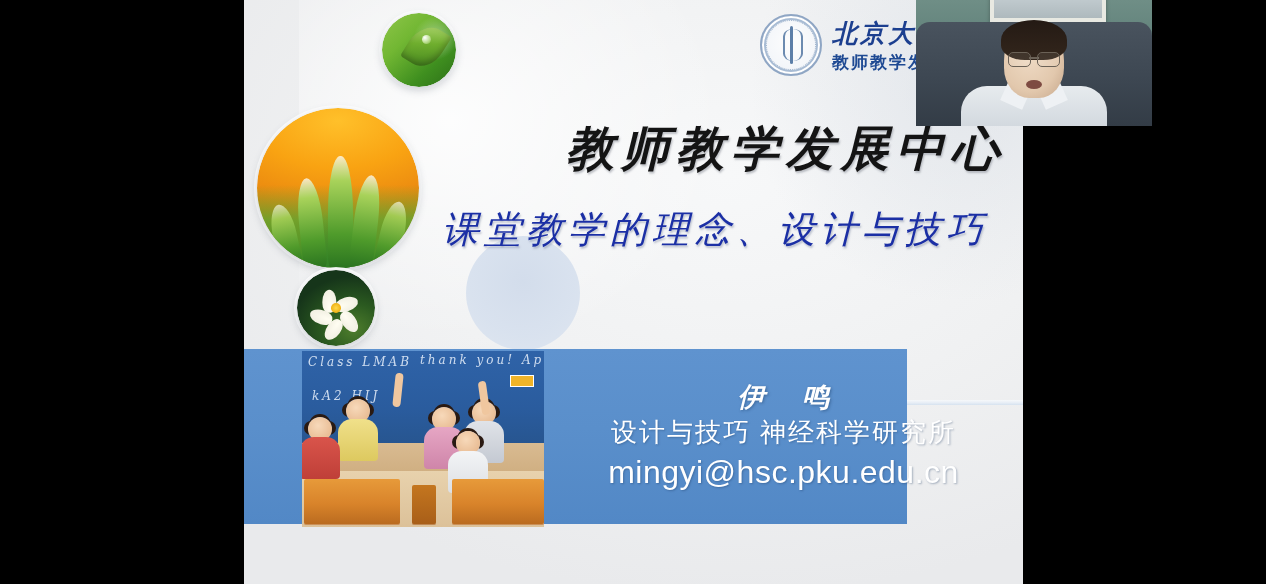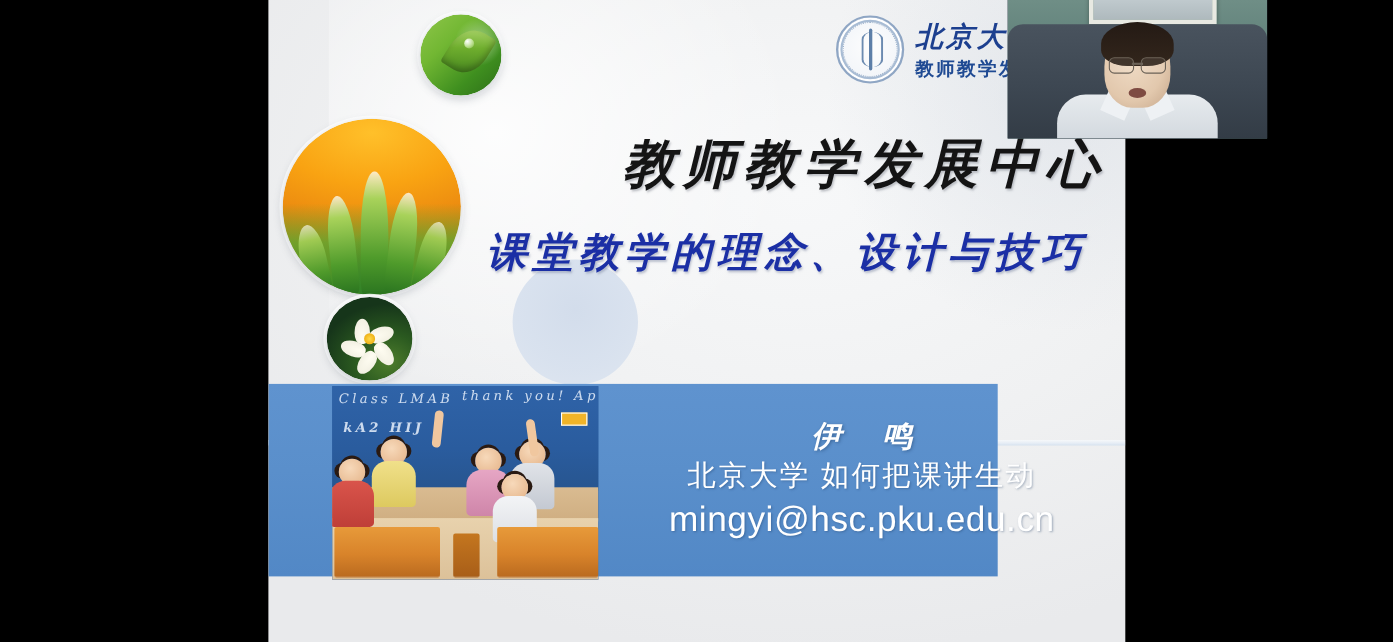--- a/index.html
+++ b/index.html
@@ -185,21 +185,21 @@
     white-space: nowrap;
     text-shadow: 1px 2px 2px rgba(120,125,135,.45);
   }
 
   #slide-subtitle {
     position: absolute;
     left: 198px;
     top: 205px;
     width: 570px;
     font-family: "DejaVu Serif", "Liberation Serif", serif;
-    font-weight: 700;
+    font-weight: 400;
     font-style: italic;
     font-size: 37px;
     letter-spacing: 5px;
     color: #1b2fa5;
     white-space: nowrap;
     text-shadow: 1px 2px 2px rgba(130,140,165,.5);
   }
 
   
   #institution {
@@ -295,21 +295,21 @@
   .board .chalk {
     position: absolute;
     color: rgba(240,246,255,.82);
     font-family: "DejaVu Serif", "Liberation Serif", serif;
     font-style: italic;
     font-size: 12px;
     letter-spacing: 3px;
     white-space: nowrap;
   }
   .chalk-1 { left: 6px;  top: 4px; }
-  .chalk-2 { left: 10px; top: 31px; font-weight: bold; }
+  .chalk-2 { left: 10px; top: 38px; }
   .chalk-3 { left: 118px; top: 2px; }
   .wall {
     position: absolute;
     left: 0; right: 0; top: 52%;
     height: 18%;
     background: linear-gradient(180deg, #d9bb91 0%, #cfae81 100%);
   }
   .floorband {
     position: absolute;
     left: 0; right: 0; bottom: 0;
@@ -604,21 +604,21 @@
         </div>
 
         <div class="desk desk-a"></div>
         <div class="desk desk-b"></div>
         <div class="desk desk-c"></div>
         <div class="photo-tag"></div>
       </div>
 
       <div id="speaker-info">
         <div id="speaker-name">伊 鸣</div>
-        <div id="speaker-affiliation">北京大学  如何把课讲生动</div>
+        <div id="speaker-affiliation">设计与技巧  神经科学研究所</div>
         <div id="speaker-email">mingyi@hsc.pku.edu.cn</div>
       </div>
 
     </div>
   </div>
 
   <div id="webcam-overlay">
     <div class="room-wall"></div>
     <div class="frame-art"></div>
     <div class="chair"></div>

